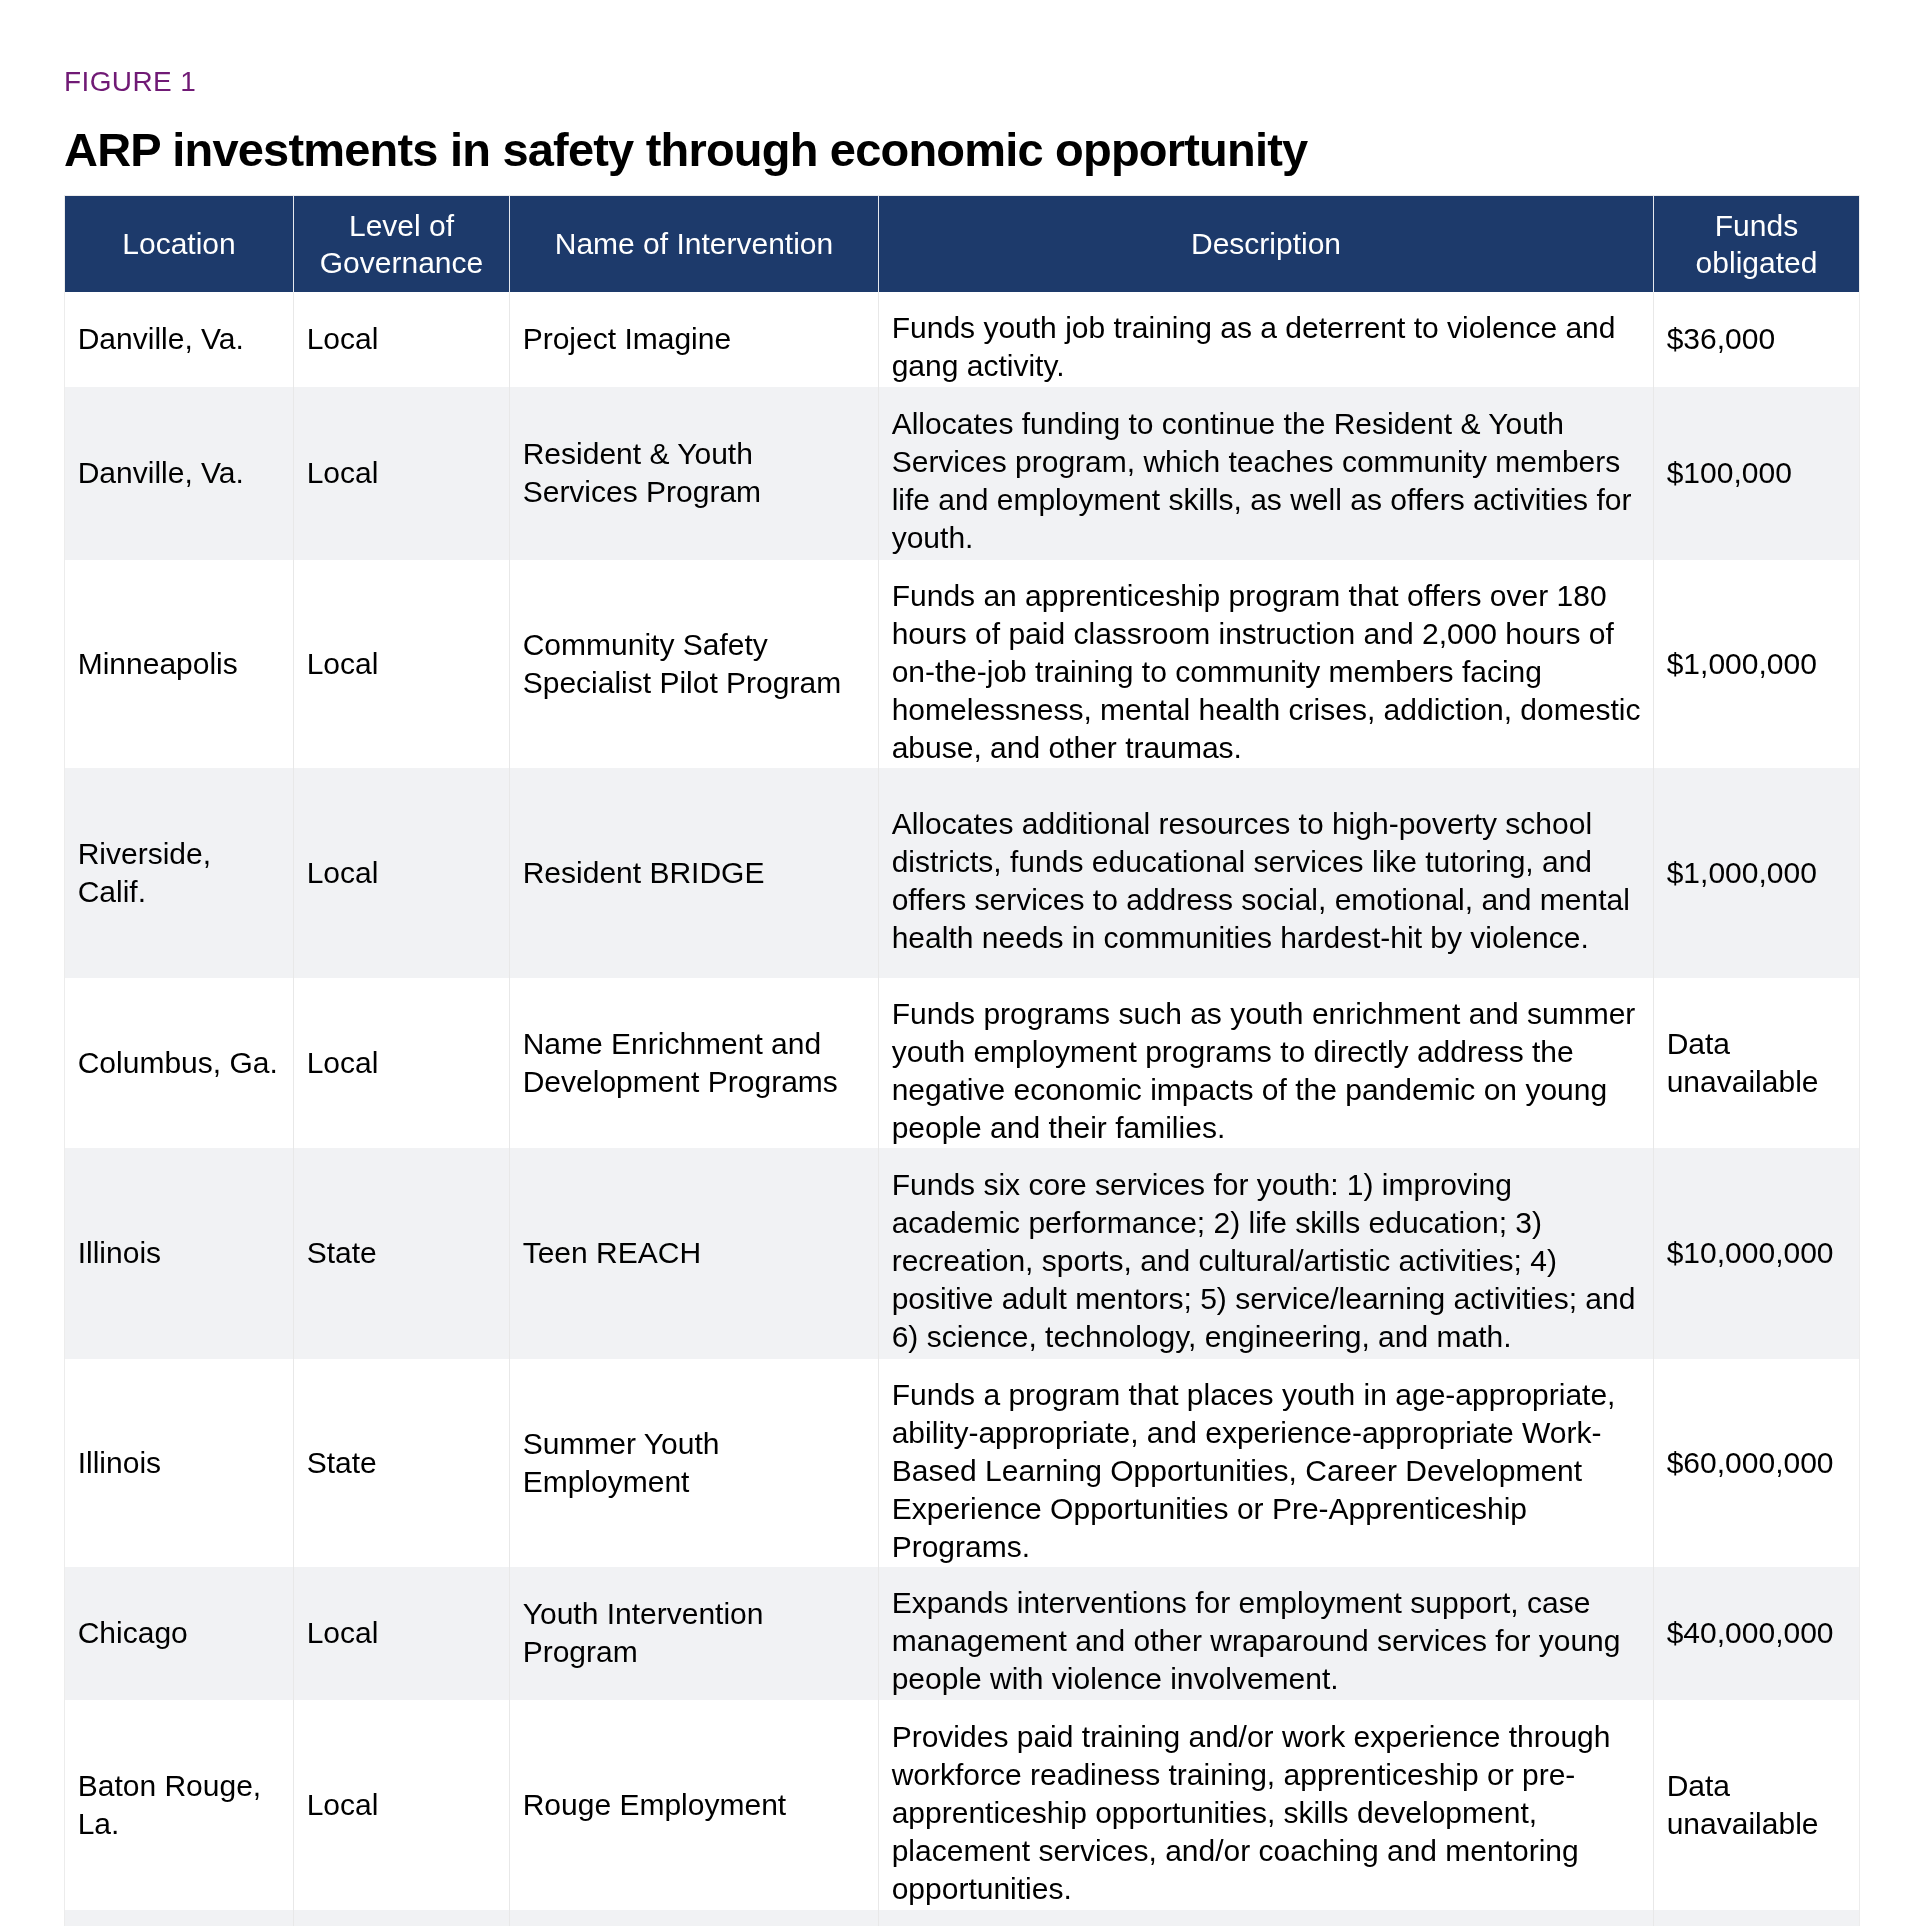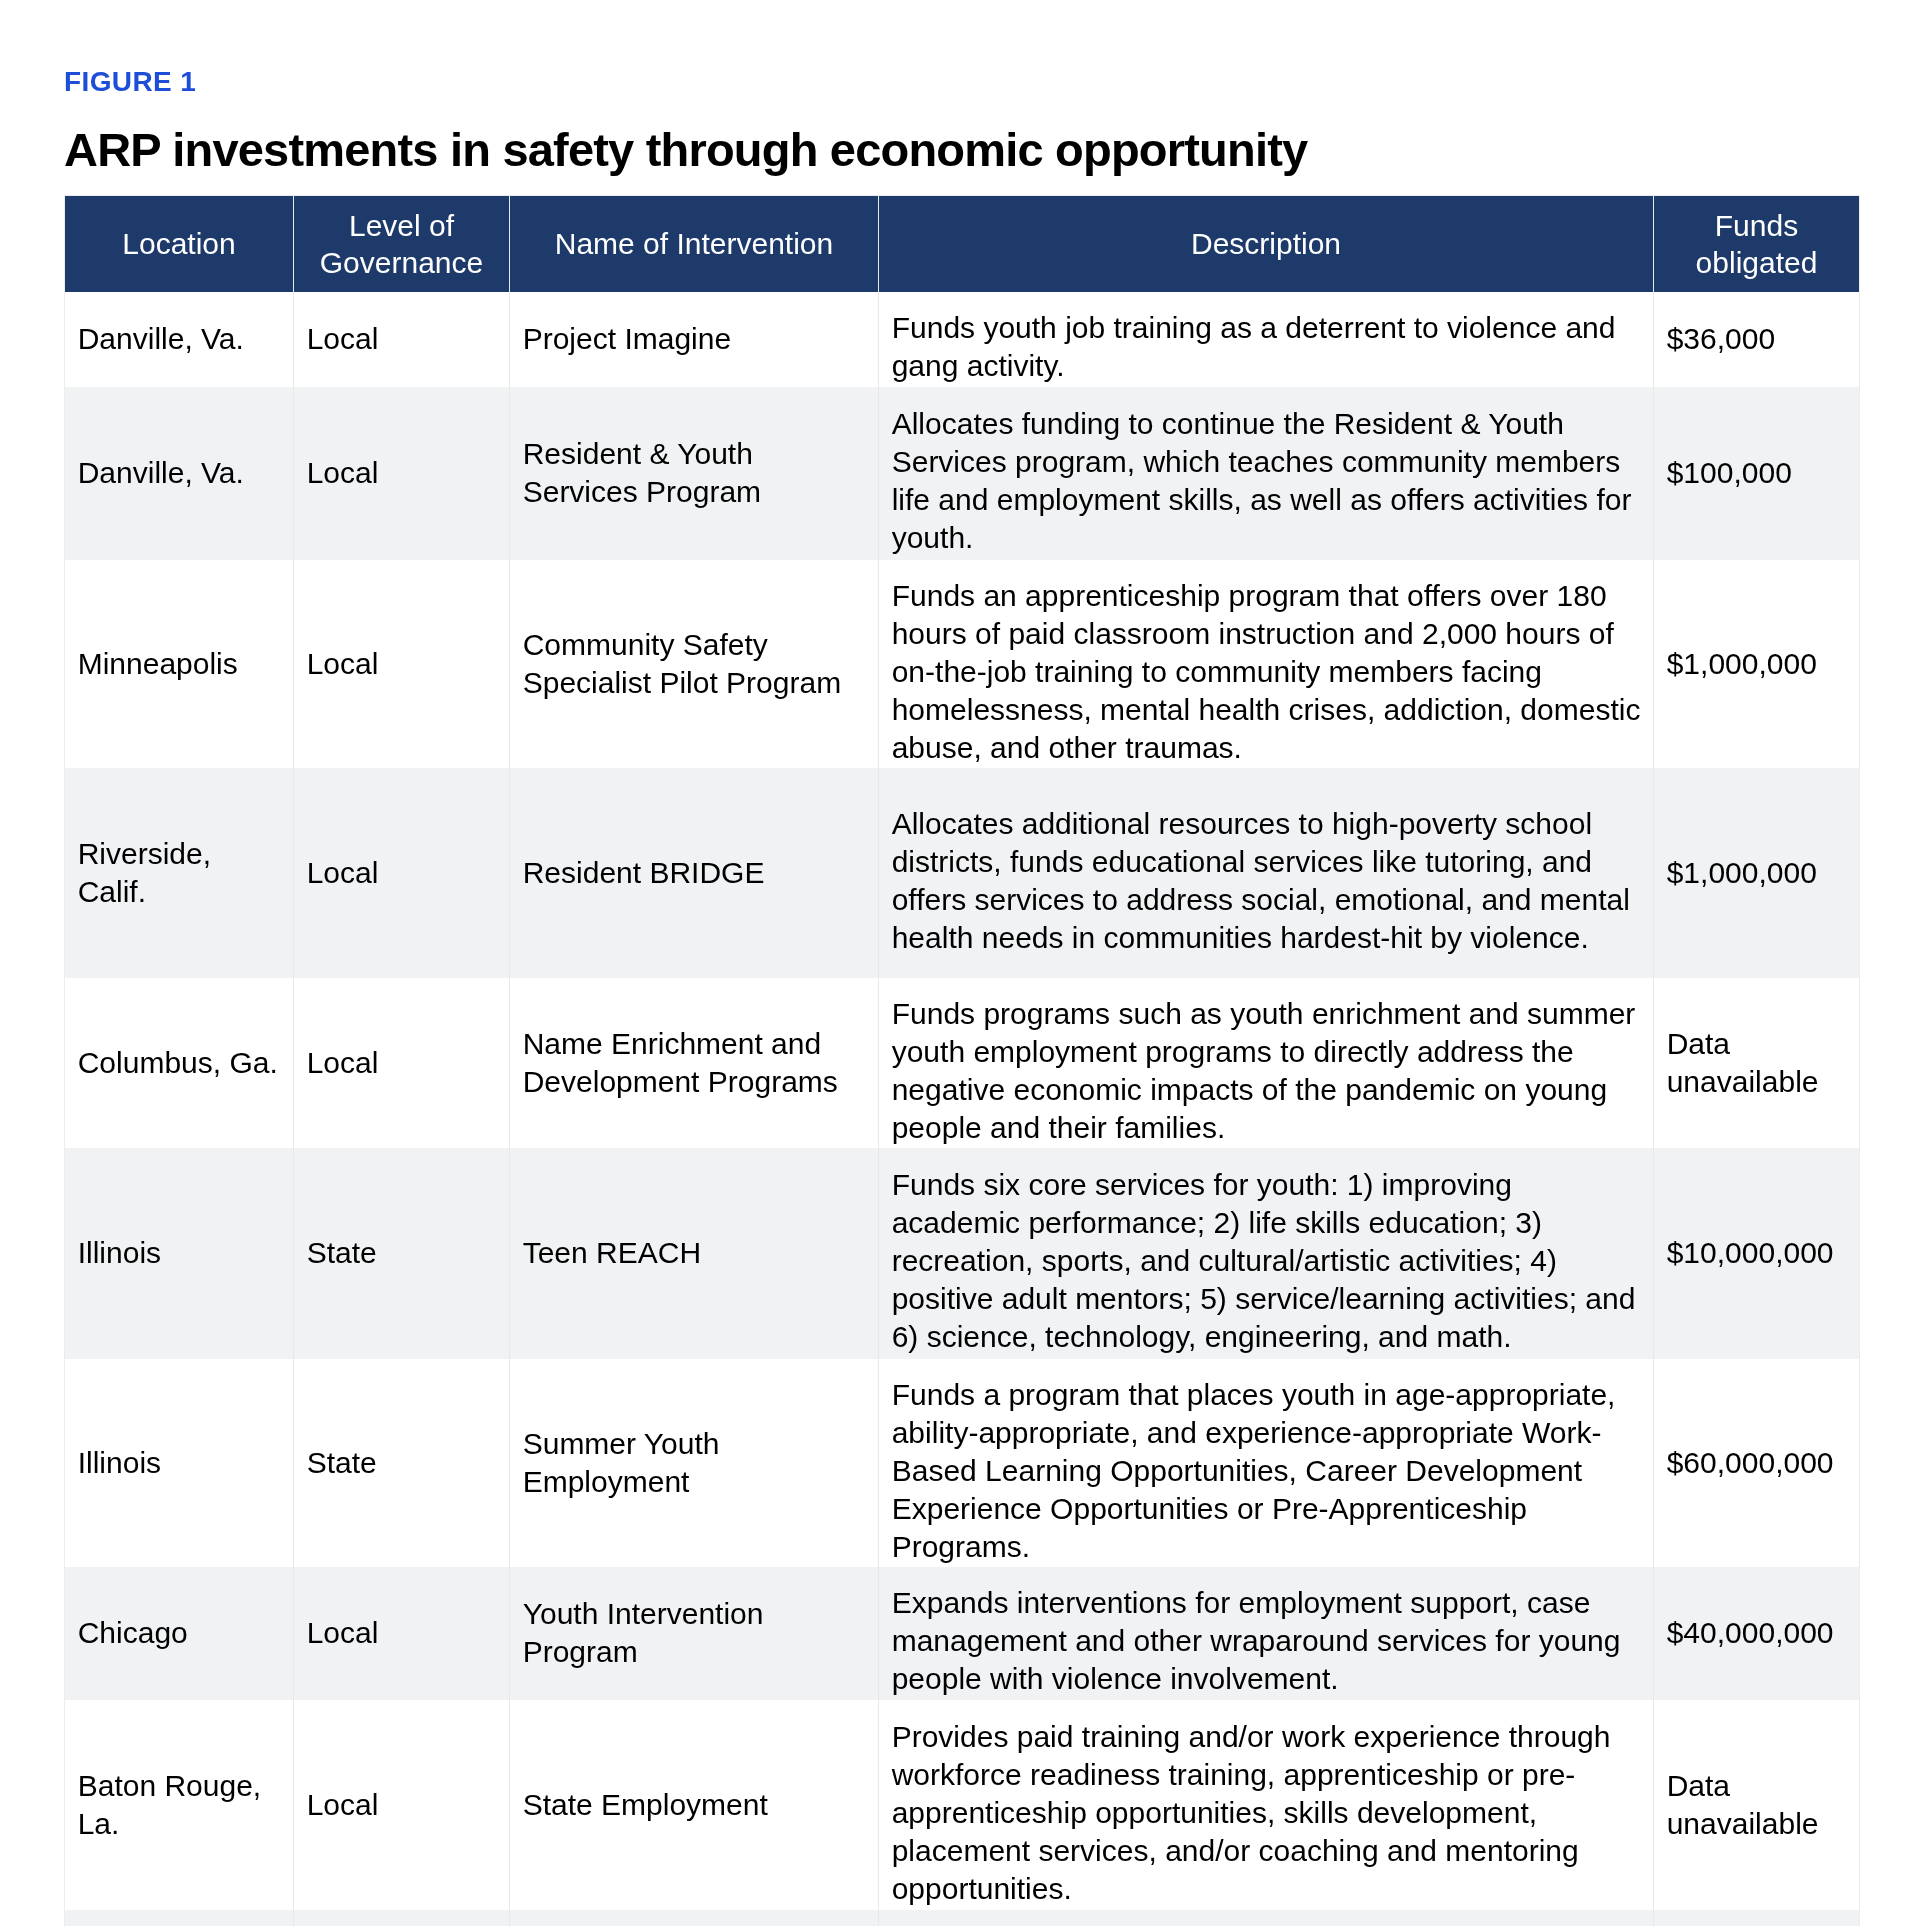--- a/index.html
+++ b/index.html
@@ -14,22 +14,22 @@
       overflow: hidden;
       font-family: "Liberation Sans", "DejaVu Sans", sans-serif;
       color: #000000;
     }
     .figure-label {
       position: absolute;
       left: 64px;
       top: 66px;
       font-size: 28px;
       letter-spacing: 0.4px;
-      color: #1d4ed8;
-      font-weight: 700;
+      color: #701a75;
+      font-weight: 400;
     }
     .figure-title {
       position: absolute;
       left: 64px;
       top: 122px;
       font-size: 47px;
       font-weight: 700;
       color: #000000;
       letter-spacing: -0.8px;
       white-space: nowrap;
@@ -158,21 +158,21 @@
     <tr style="height:133px">
       <td>Chicago</td>
       <td>Local</td>
       <td>Youth Intervention Program</td>
       <td class="desc">Expands interventions for employment support, case management and other wraparound services for young people with violence involvement.</td>
       <td>$40,000,000</td>
     </tr>
     <tr style="height:210px">
       <td>Baton Rouge, La.</td>
       <td>Local</td>
-      <td>State Employment</td>
+      <td>Rouge Employment</td>
       <td class="desc">Provides paid training and/or work experience through workforce readiness training, apprenticeship or pre-apprenticeship opportunities, skills development, placement services, and/or coaching and mentoring opportunities.</td>
       <td>Data unavailable</td>
     </tr>
     <tr style="height:210px">
       <td>Boston</td>
       <td>Local</td>
       <td>Community Violence Intervention Program</td>
       <td class="desc">Allocates funds to support improving economic, education, and health outcomes for people identified at high-risk for violence—including $200,000 in support for a workforce development initiative administered by SOAR Boston.</td>
       <td>$1,000,0000</td>
     </tr>

